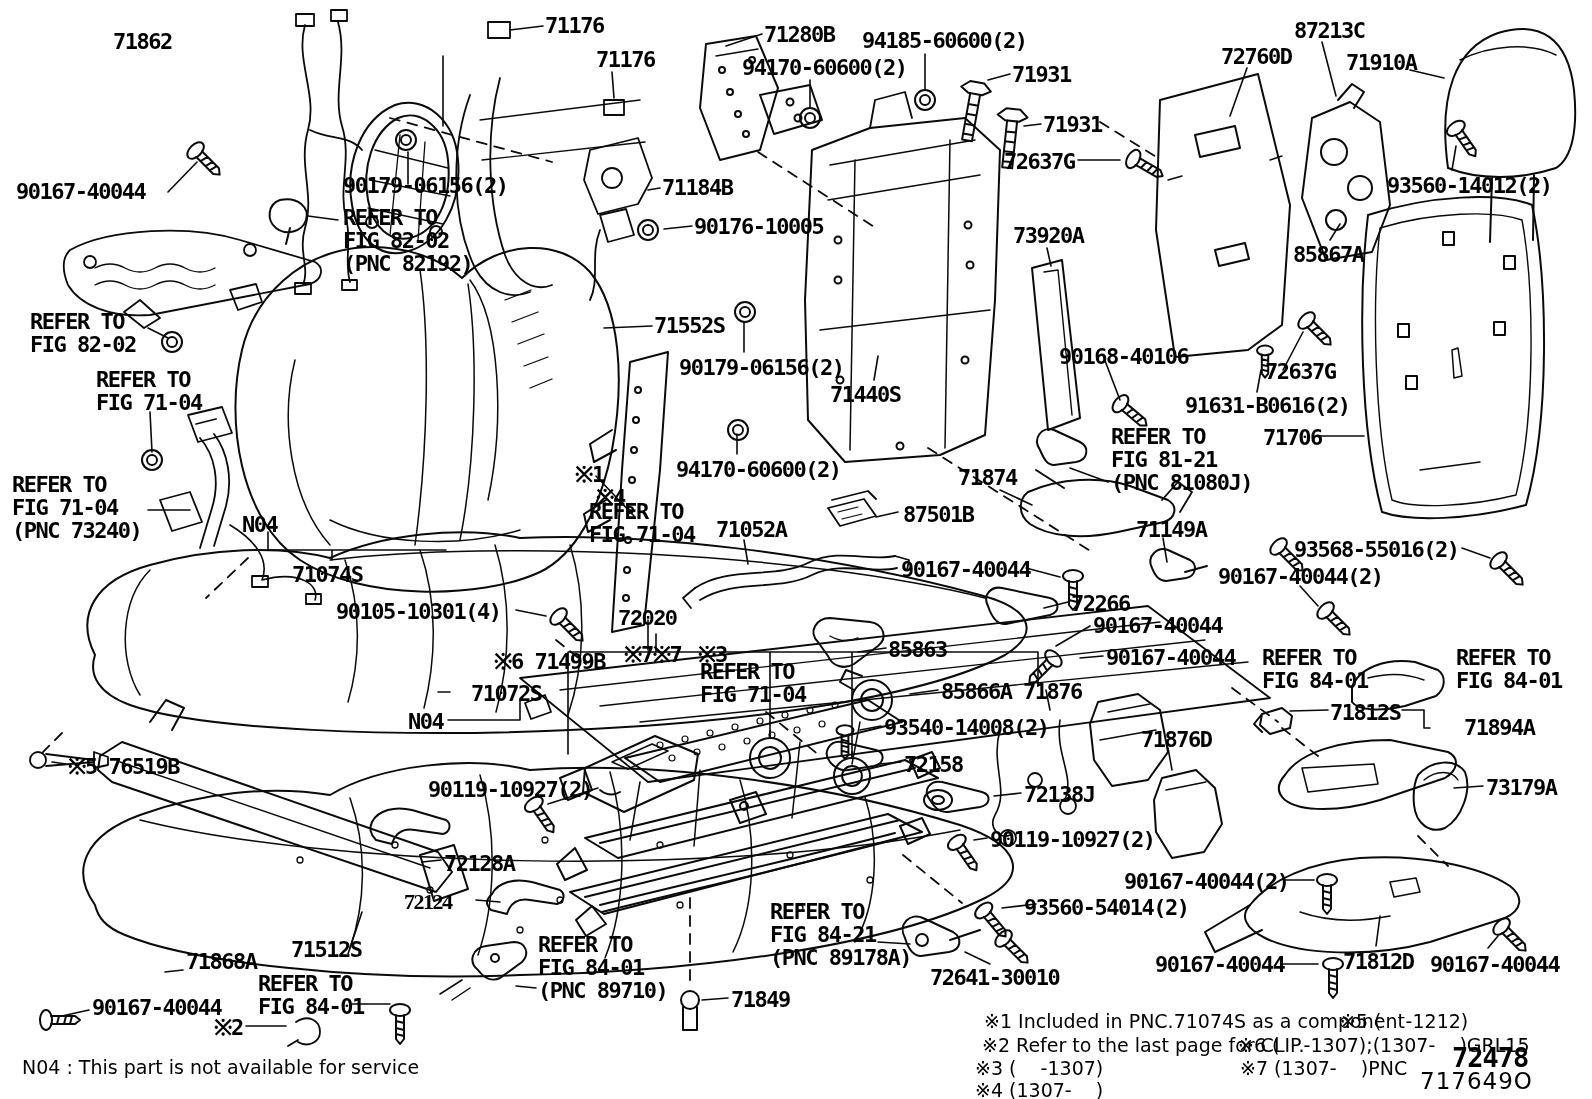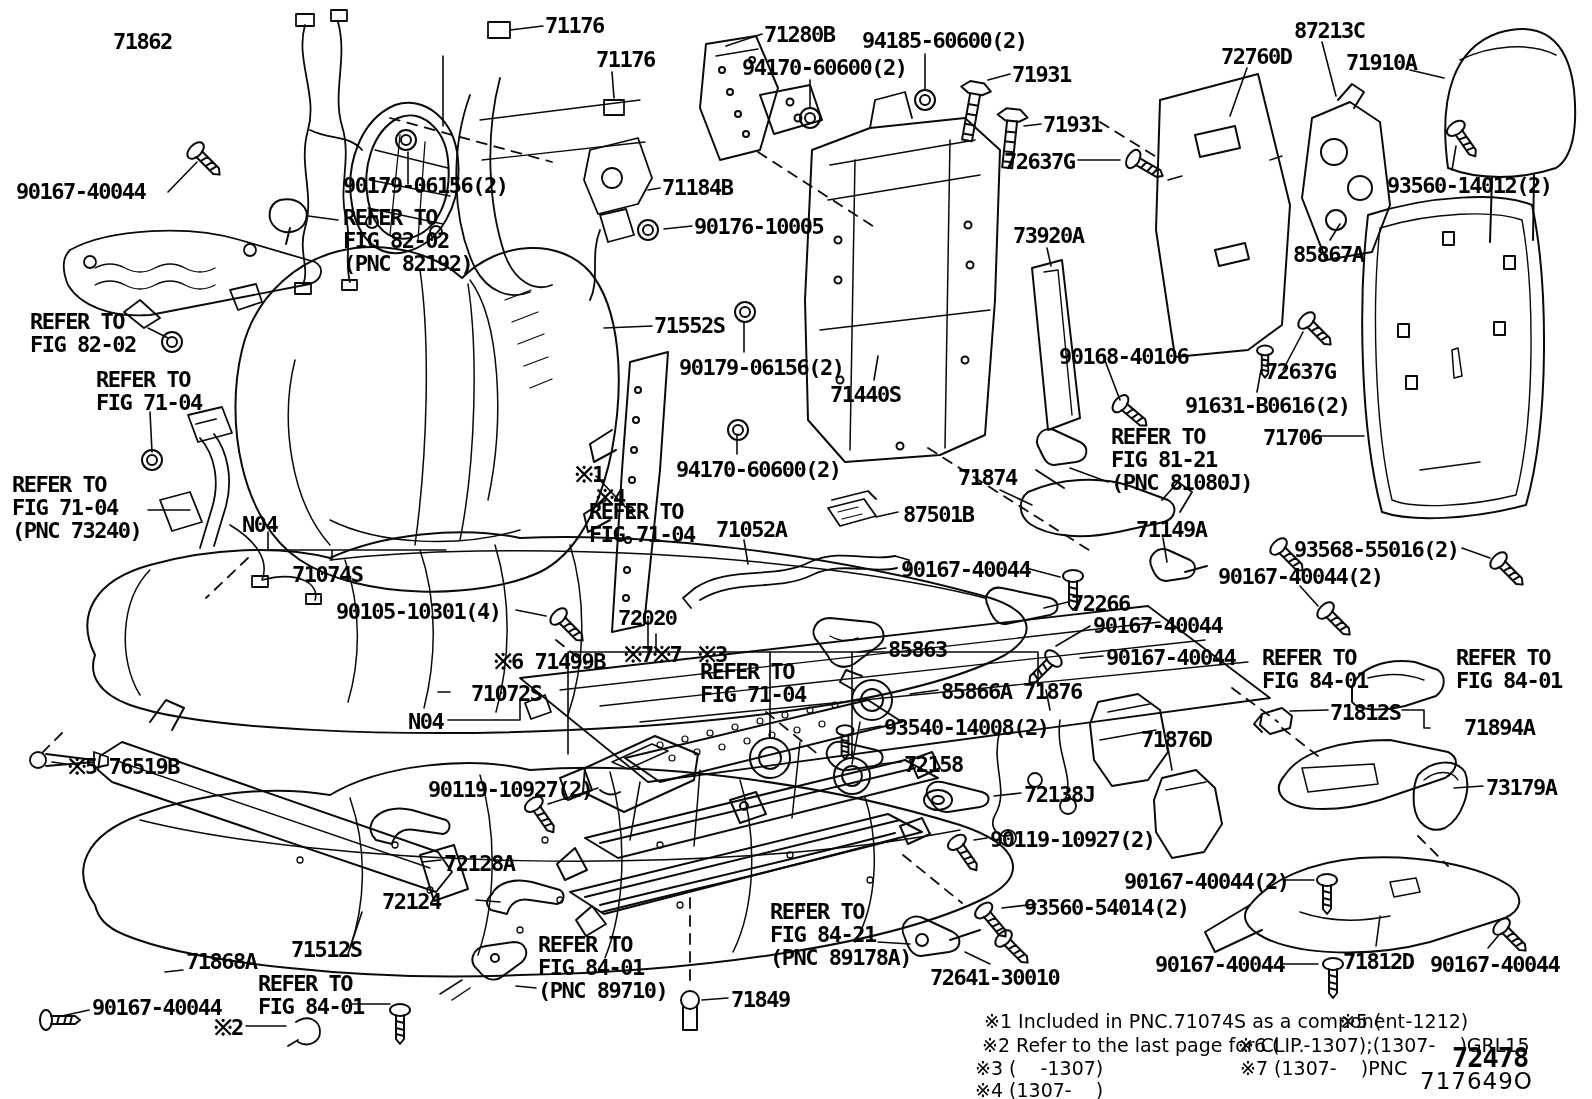--- a/index.html
+++ b/index.html
@@ -495,38 +495,39 @@
       <div class="lbl" style="left: 1428px; top: 716px; margin-left: 36px;">71894A</div>
       <div class="lbl" style="left: 68px; top: 755px;">※5 76519B</div>
       <div class="lbl" style="left: 904px; top: 753px;">72158</div>
       <div class="lbl" style="left: 1486px; top: 776px;">73179A</div>
       <div class="lbl" style="left: 1024px; top: 783px;">72138J</div>
       <div class="lbl" style="left: 428px; top: 778px;">90119-10927(2)</div>
       <div class="lbl" style="left: 990px; top: 828px;">90119-10927(2)</div>
       <div class="lbl" style="left: 444px; top: 852px;">72128A</div>
       <div class="lbl" style="left: 1124px; top: 870px;">90167-40044(2)</div>
       <div class="lbl" style="left: 1024px; top: 896px;">93560-54014(2)</div>
-      <div class="lbl" style="left: 382px; top: 890px;">72124</div>
+      <div class="lbl" style="left: 404px; top: 890px; font-family: Liberation Serif, serif;">72124</div>
       <div class="lbl" style="left: 291px; top: 938px;">71512S</div>
       <div class="lbl" style="left: 770px; top: 900px;">REFER TO
 FIG 84-21
 (PNC 89178A)</div>
       <div class="lbl" style="left: 930px; top: 966px;">72641-30010</div>
       <div class="lbl" style="left: 186px; top: 950px;">71868A</div>
       <div class="lbl" style="left: 92px; top: 996px;">90167-40044</div>
       <div class="lbl" style="left: 258px; top: 972px;">REFER TO
 FIG 84-01</div>
       <div class="lbl" style="left: 214px; top: 1016px;">※2</div>
       <div class="lbl" style="left: 538px; top: 933px;">REFER TO
 FIG 84-01
 (PNC 89710)</div>
       <div class="lbl" style="left: 731px; top: 988px;">71849</div>
       <div class="lbl" style="left: 1155px; top: 953px;">90167-40044</div>
       <div class="lbl" style="left: 1343px; top: 950px;">71812D</div>
       <div class="lbl" style="left: 1430px; top: 953px;">90167-40044</div>
+      <div class="lbl note" style="left: 22px; top: 1056px;">N04 : This part is not available for service</div>
       <div class="lbl note" style="left: 984px; top: 1010px;">※1 Included in PNC.71074S as a component</div>
       <div class="lbl note" style="left: 1340px; top: 1010px;">※5 (    -1212)</div>
       <div class="lbl note" style="left: 982px; top: 1034px;">※2 Refer to the last page for CLIP.</div>
       <div class="lbl note" style="left: 1238px; top: 1034px;">※6 (    -1307);(1307-    )GRL15</div>
       <div class="lbl note" style="left: 975px; top: 1057px;">※3 (    -1307)</div>
       <div class="lbl note" style="left: 1240px; top: 1057px;">※7 (1307-    )PNC</div>
       <div class="lbl big" style="left: 1452px; top: 1046px;">72478</div>
       <div class="lbl note" style="left: 975px; top: 1079px;">※4 (1307-    )</div>
       <div class="lbl code" style="left: 1420px; top: 1070px;">717649O</div>
     </div>

